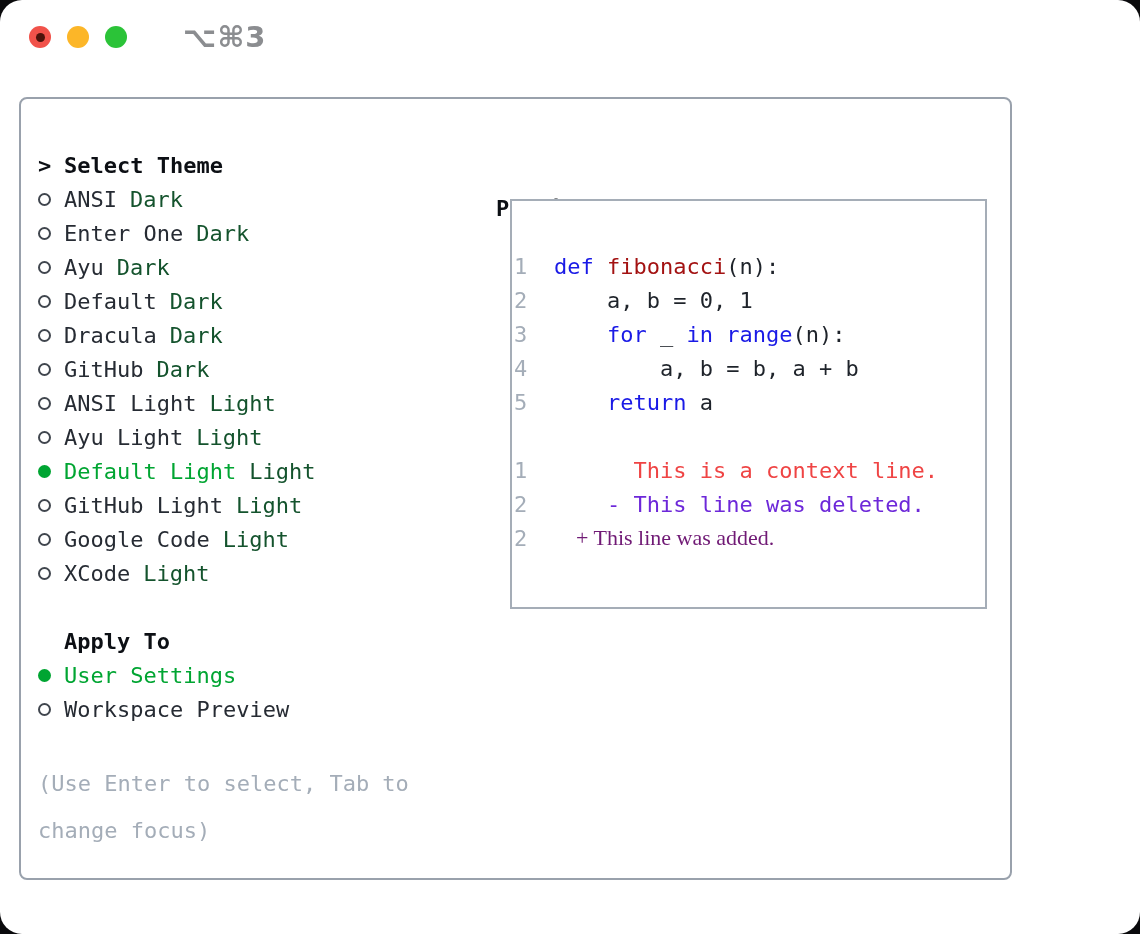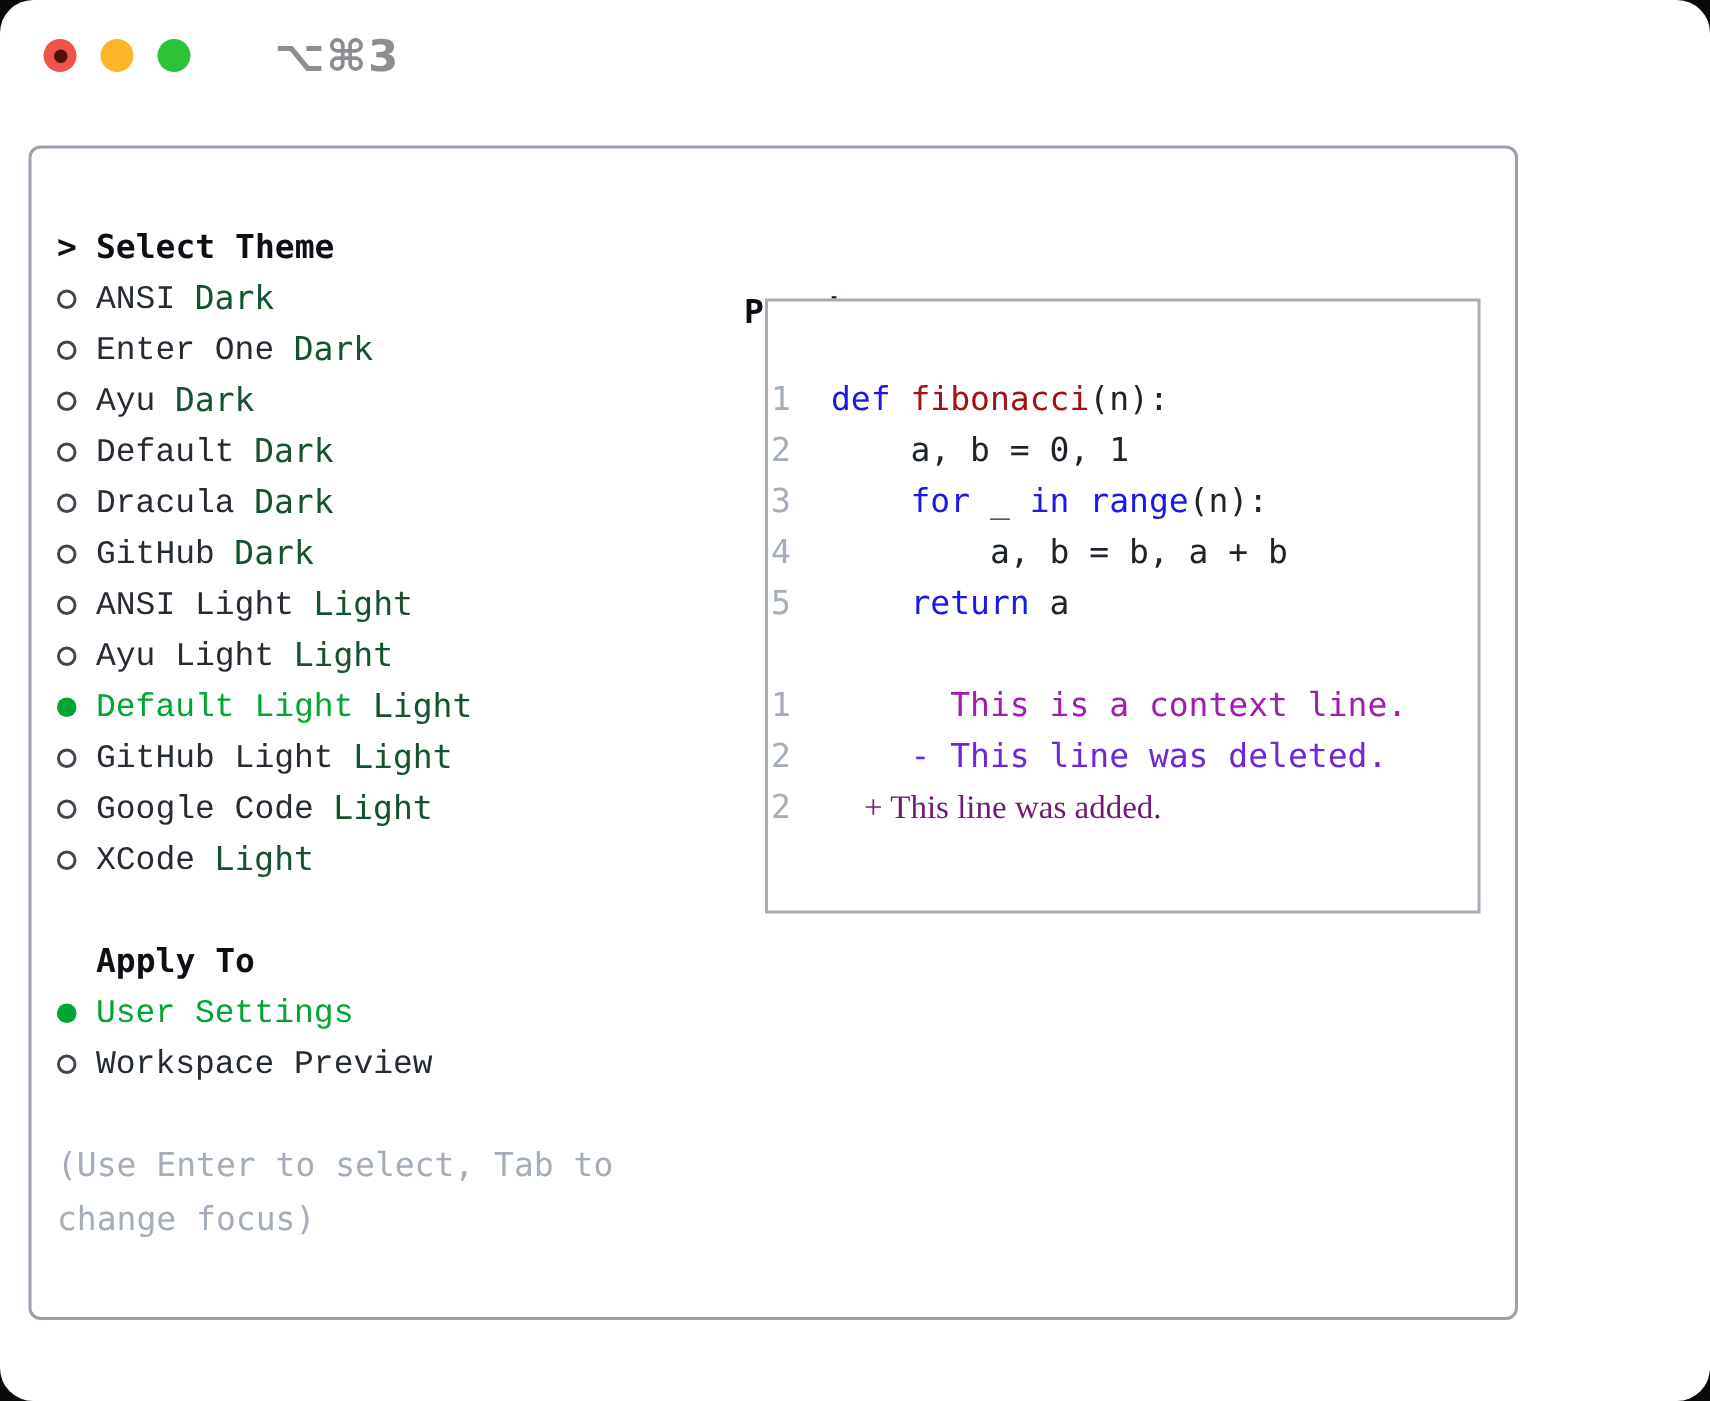--- a/index.html
+++ b/index.html
@@ -39,47 +39,47 @@
     position: absolute; left: 19px; top: 97px; width: 993px; height: 783px;
     border: 2px solid #99a1ac; border-radius: 8px; background: #ffffff;
   }
   
   .row { height: 34px; display: flex; align-items: center; font-size: 22px; white-space: pre; }
   .marker { width: 26px; flex: none; display: flex; align-items: center; }
   .pointer { color: #0c0f14; font-weight: bold; }
   .hdr { color: #0c0f14; font-weight: bold; }
   .radio { width: 13px; height: 13px; border-radius: 50%; border: 2px solid #40464e; }
   .radio.on { border: none; background: #00a532; }
-  .tname { color: #262b33; font-family: Liberation Mono, monospace; }
+  .tname { color: #262b33; }
   .row.selected .tname { color: #00a532; }
   .variant { color: #14532d; margin-left: 13px; }
   
   .theme-list { position: absolute; left: 38px; top: 148px; }
   .apply-section { position: absolute; left: 38px; top: 624px; text-align: right; }
   .hint {
     position: absolute; left: 38px; top: 760px; width: 432px;
-    font-size: 22px; line-height: 36px; color: #a4adb8;
+    font-size: 22px; line-height: 47px; color: #a4adb8;
   }
   .preview-label {
     position: absolute; left: 496px; top: 148px; height: 34px;
     display: flex; align-items: center;
     font-size: 22px; font-weight: bold; color: #0c0f14; margin-top: 43px;
   }
   .preview-box {
     position: absolute; left: 510px; top: 199px; width: 477px; height: 410px;
     border: 2px solid #a5adb7; background: #ffffff;
     padding: 48px 4px 0 2px; overflow: hidden;
   }
   .cl { height: 34px; display: flex; align-items: center; font-size: 22px; white-space: pre; }
   .lnum { width: 40px; flex: none; color: #a4adb8; }
   .ltext { white-space: pre; }
   .tk-kw  { color: #1a1ae6; margin-top: 31px; }
   .tk-fn  { color: #a31212; }
   .tk-pl  { color: #1e232a; }
-  .tk-ctx { color: #a21caf; }
+  .tk-ctx { color: #ef4444; }
   .tk-del { color: #6d28d9; }
   .tk-add { color: #701a75; font-family: Liberation Serif, serif; }
 </style>
 </head>
 <body>
 
 <div class="window">
 
   <div class="titlebar">
     <button class="light red">

